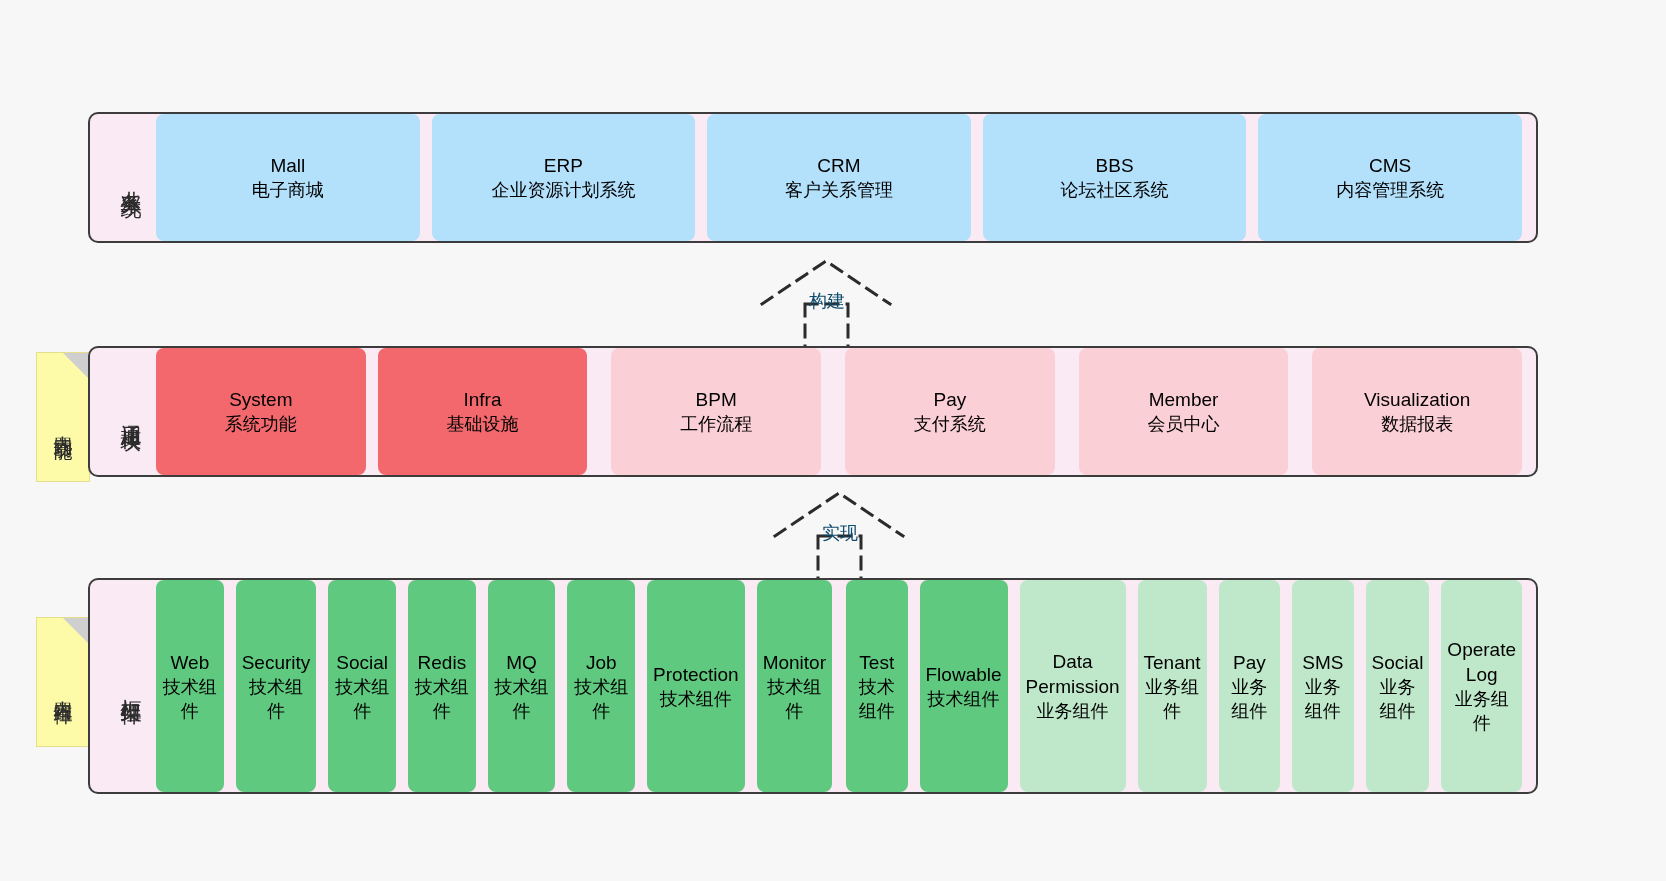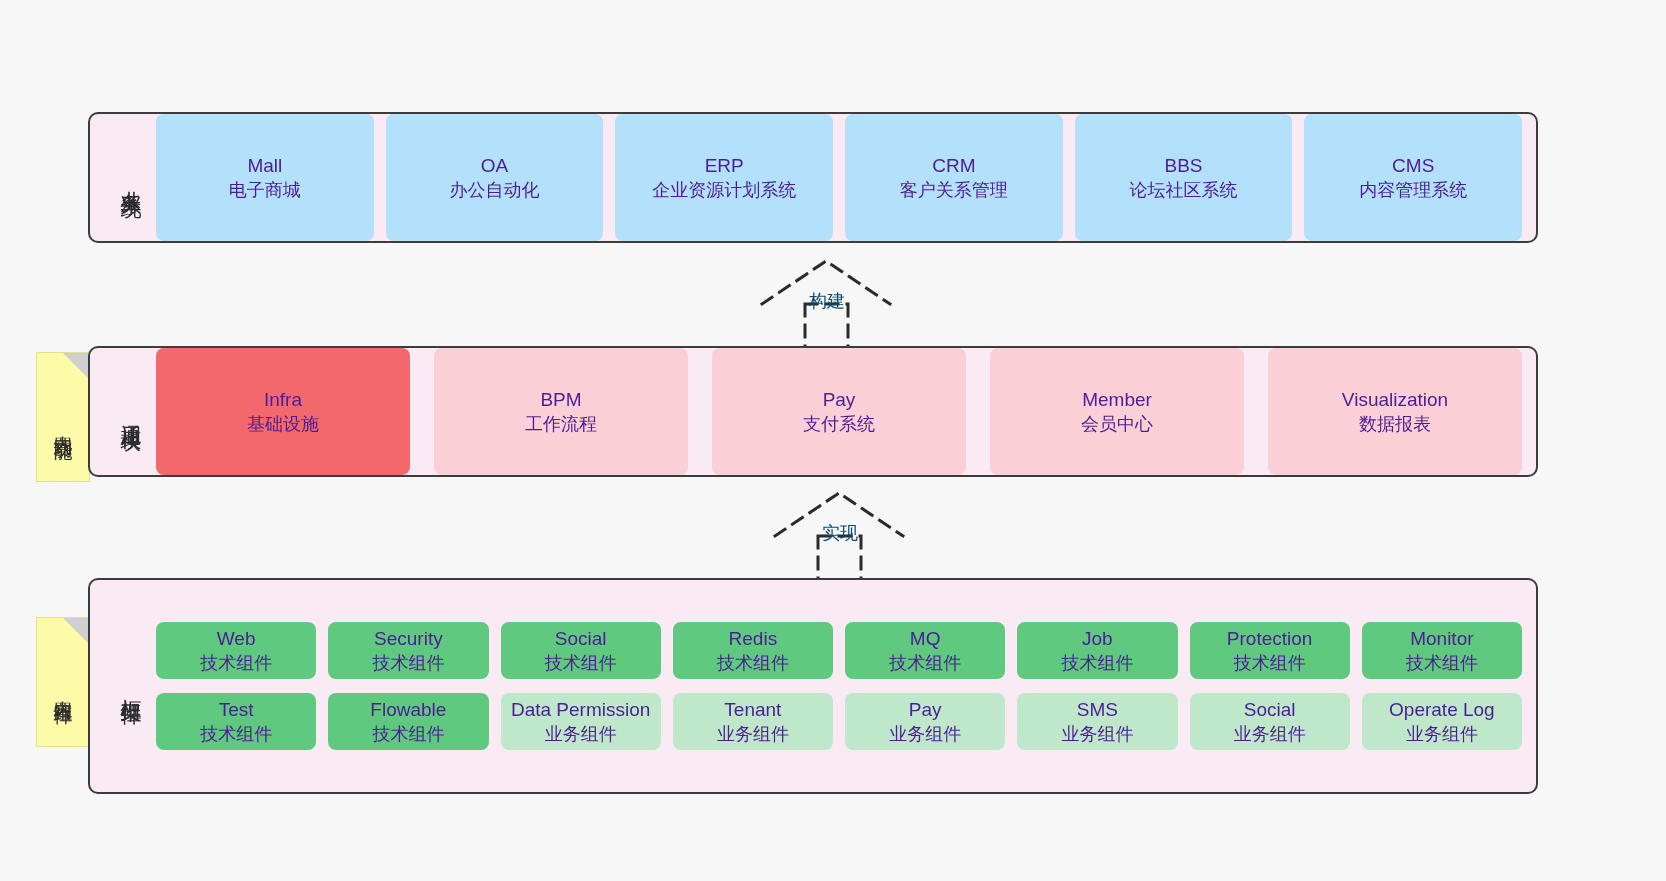--- a/index.html
+++ b/index.html
@@ -41,41 +41,41 @@
     flex: 1 1 auto;
     display: flex;
     align-items: stretch;
     justify-content: space-between;
     gap: 12px;
     padding: 0 14px 0 6px;
     height: 100%;
     box-sizing: border-box;
   }
   .band-items.two-rows {
-    flex-direction: column;
+    flex-direction: row;
     justify-content: center;
     gap: 14px;
   }
   .row {
     display: flex;
     justify-content: space-between;
     gap: 12px;
     width: 100%;
   }
 
   
   .node {
     flex: 1 1 0;
     border-radius: 8px;
     display: flex;
     flex-direction: column;
     align-items: center;
     justify-content: center;
     text-align: center;
-    color: #4c1d95;
+    color: #000000;
     box-sizing: border-box;
     padding: 4px 6px;
   }
   .node .nm { font-size: 19px; line-height: 25px; }
   .node .sub { font-size: 18px; line-height: 24px; }
 
   .blue   { background: #b3e0fb; }
   .red    { background: #f2686d; }
   .pink   { background: #fbcfd6; margin-left: 12px; }
   .green  { background: #5fc97f; }
@@ -127,24 +127,20 @@
 <div id="canvas">
 
   <div class="band" id="band-business" style="left:88px; top:112px; width:1450px; height:131px;">
     <div class="band-title">业务系统</div>
     <div class="band-items" id="business-items">
         <div class="node blue">
           <div class="nm">Mall</div>
           <div class="sub">电子商城</div>
         </div>
         <div class="node blue">
-          <div class="nm">OA</div>
-          <div class="sub">办公自动化</div>
-        </div>
-        <div class="node blue">
           <div class="nm">ERP</div>
           <div class="sub">企业资源计划系统</div>
         </div>
         <div class="node blue">
           <div class="nm">CRM</div>
           <div class="sub">客户关系管理</div>
         </div>
         <div class="node blue">
           <div class="nm">BBS</div>
           <div class="sub">论坛社区系统</div>
@@ -166,20 +162,24 @@
 
   <div class="note" style="left:36px; top:352px; width:54px; height:130px;">
     <div class="note-fold"></div>
     <div class="note-text">内置功能</div>
   </div>
 
   <div class="band" id="band-modules" style="left:88px; top:346px; width:1450px; height:131px;">
     <div class="band-title">通用模块</div>
     <div class="band-items" id="module-items">
         <div class="node red">
+          <div class="nm">System</div>
+          <div class="sub">系统功能</div>
+        </div>
+        <div class="node red">
           <div class="nm">Infra</div>
           <div class="sub">基础设施</div>
         </div>
         <div class="node pink">
           <div class="nm">BPM</div>
           <div class="sub">工作流程</div>
         </div>
         <div class="node pink">
           <div class="nm">Pay</div>
           <div class="sub">支付系统</div>

